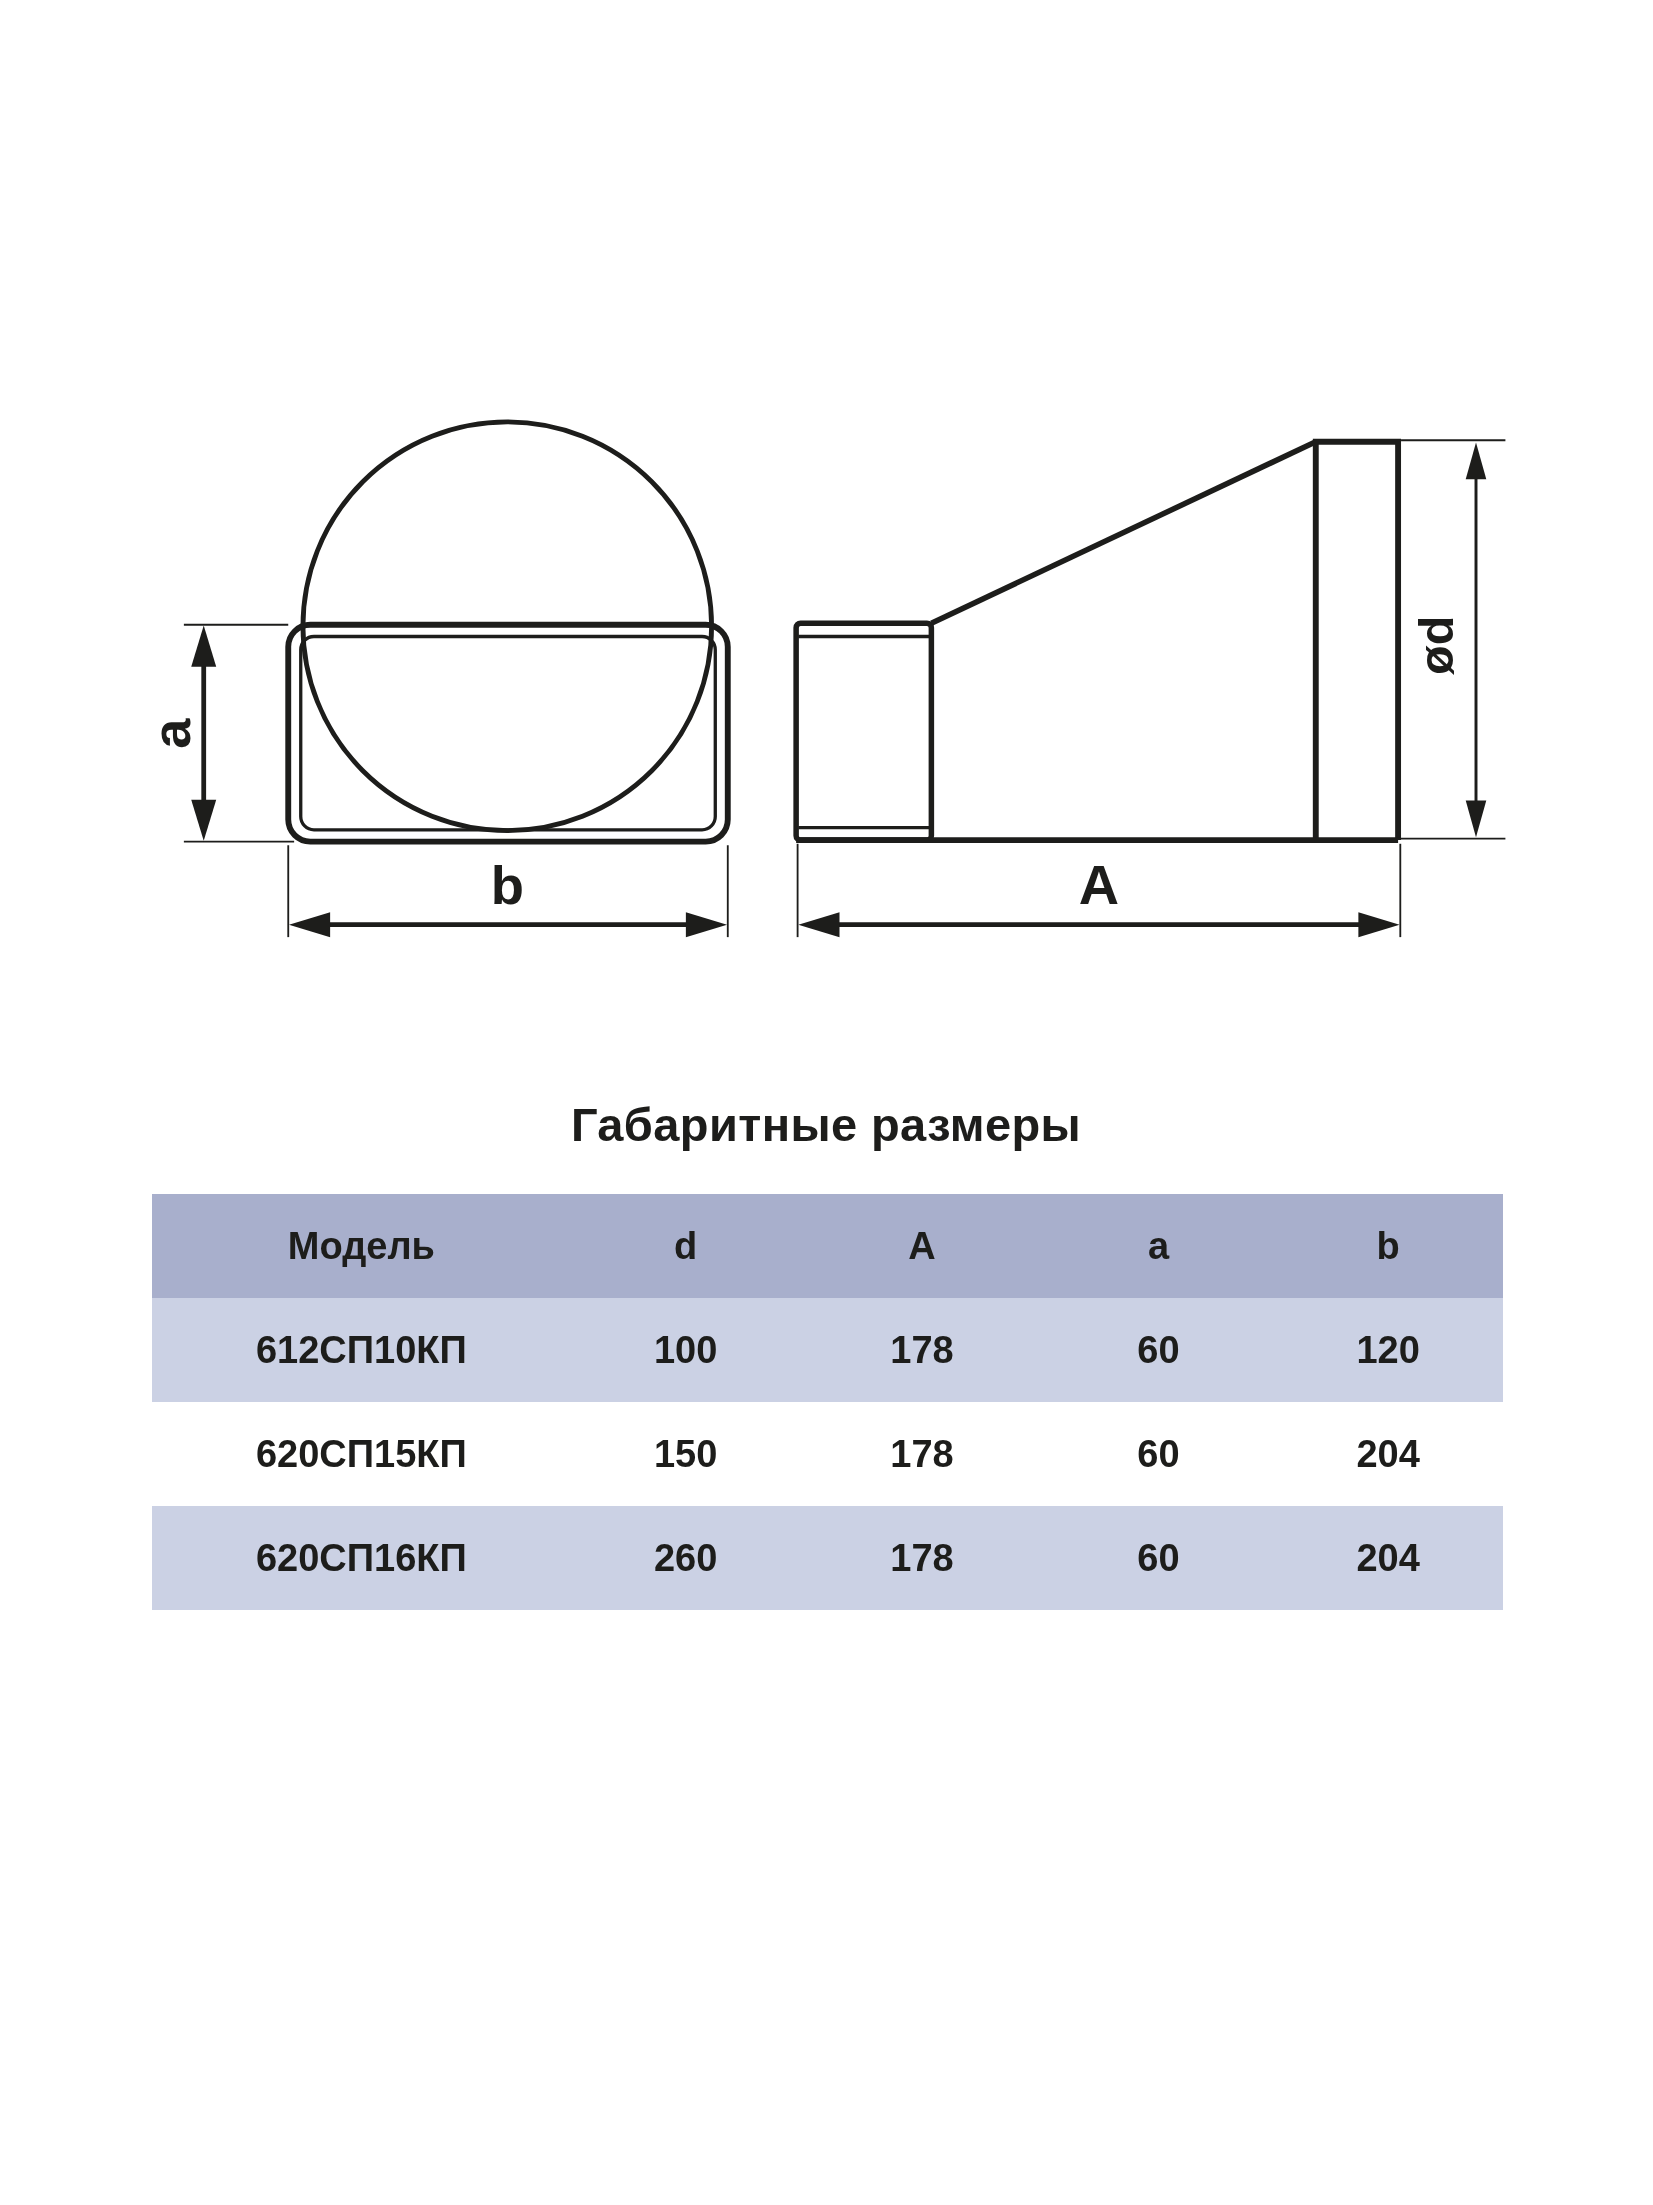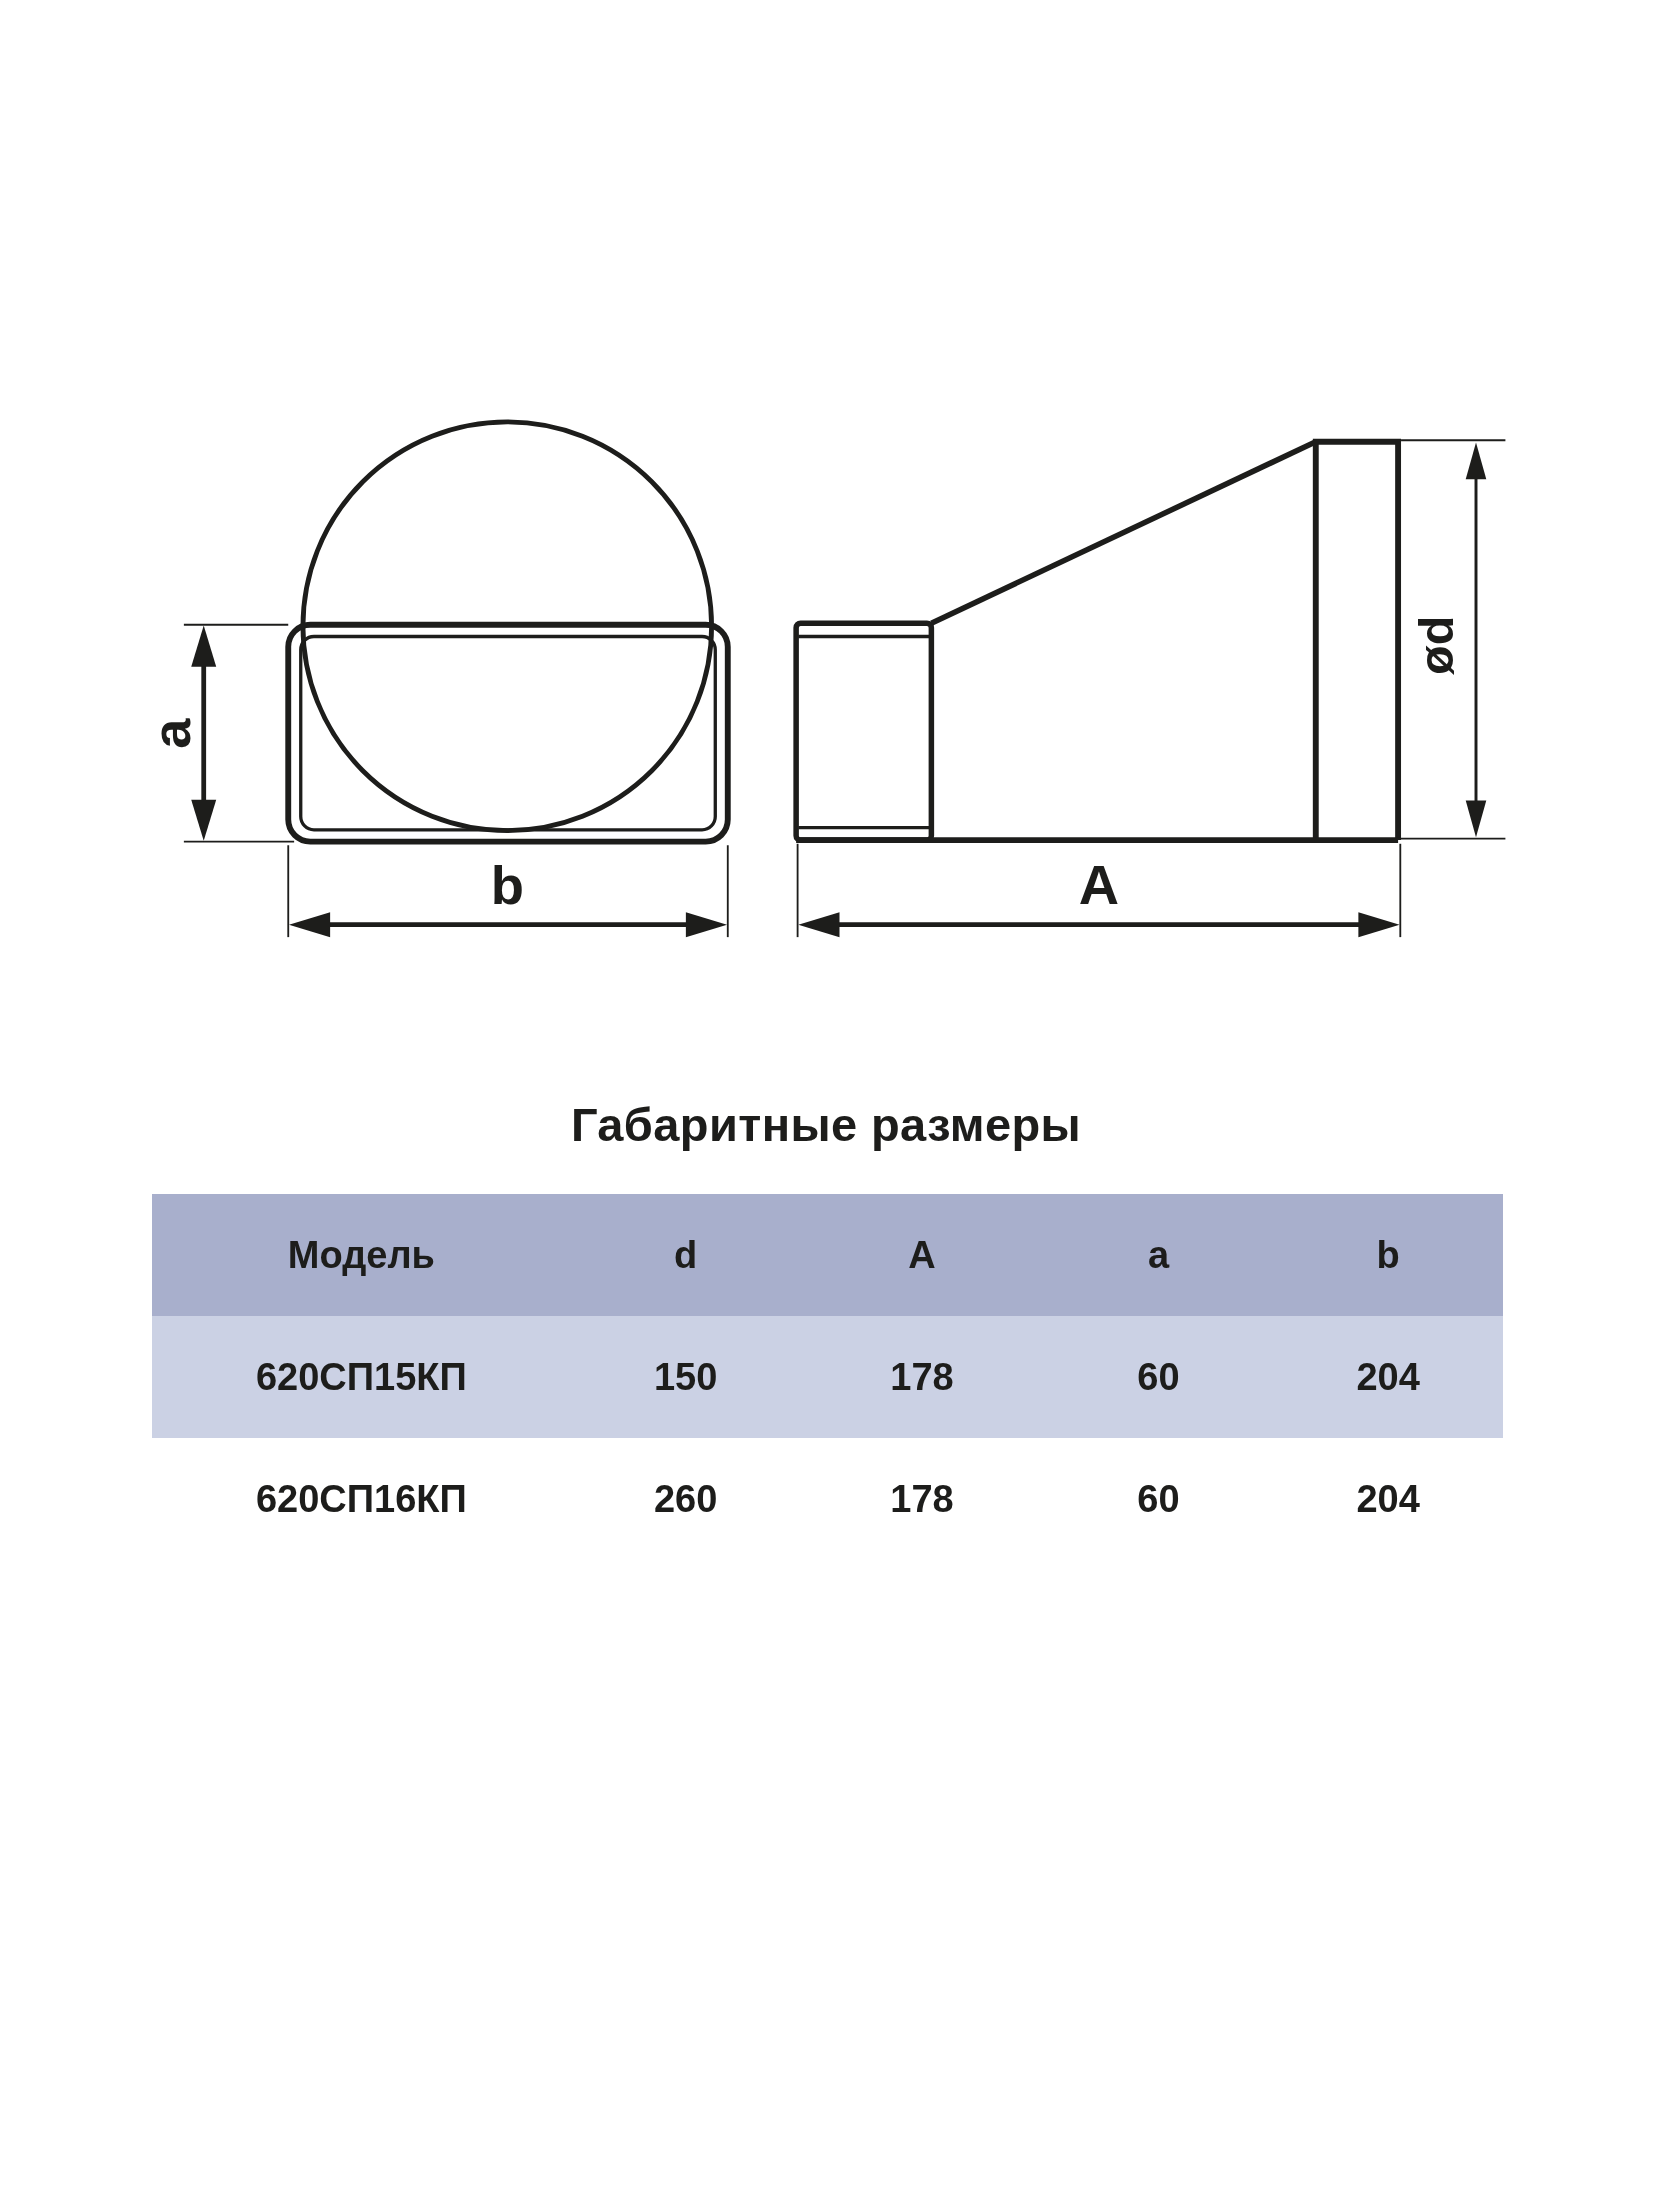--- a/index.html
+++ b/index.html
@@ -26,21 +26,21 @@
   .page-title{
     position:absolute;top:1097px;left:0;width:1652px;
     text-align:center;font-size:47px;font-weight:700;
     letter-spacing:0.4px;color:var(--ink);
   }
   table.dims{
     position:absolute;left:152px;top:1194px;width:1351px;
     border-collapse:collapse;table-layout:fixed;
   }
   table.dims th, table.dims td{
-    height:92px;padding:15px;margin:0;
+    height:92px;padding:6px;margin:0;
     text-align:center;vertical-align:middle;
     font-size:38px;font-weight:700;color:var(--ink);
     border:none;
   }
   table.dims thead tr{background:var(--header-bg);}
   table.dims tbody tr:nth-child(odd){background:var(--row-alt);}
   table.dims tbody tr:nth-child(even){background:var(--row-bg);}
 </style>
 </head>
 <body>
@@ -113,20 +113,27 @@
     <tr>
       <th>Модель</th>
       <th>d</th>
       <th>A</th>
       <th>a</th>
       <th>b</th>
     </tr>
   </thead>
   <tbody>
       <tr>
+    <td>612СП10КП</td>
+    <td>100</td>
+    <td>178</td>
+    <td>60</td>
+    <td>120</td>
+  </tr>
+      <tr>
     <td>620СП15КП</td>
     <td>150</td>
     <td>178</td>
     <td>60</td>
     <td>204</td>
   </tr>
       <tr>
     <td>620СП16КП</td>
     <td>260</td>
     <td>178</td>

